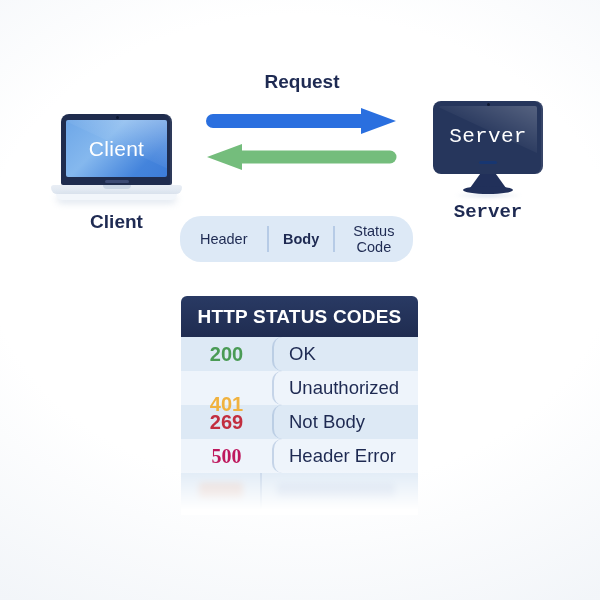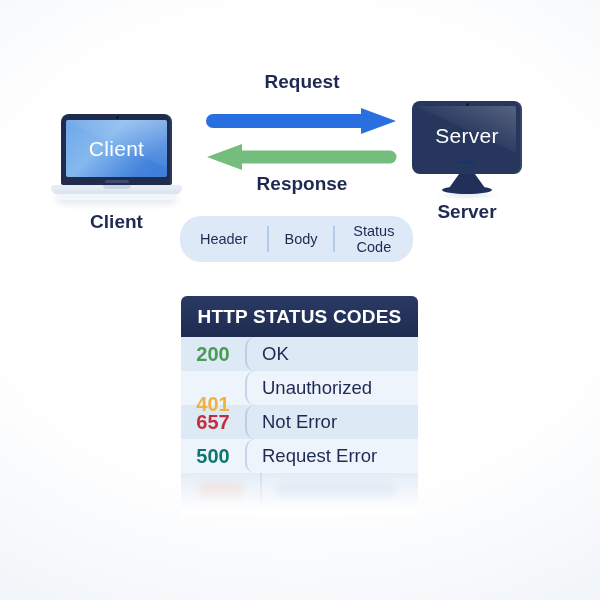--- a/index.html
+++ b/index.html
@@ -27,21 +27,21 @@
   .laptop .hinge{position:absolute;left:50%;bottom:2px;width:24px;height:3px;margin-left:-12px;
     background:#3c4a74;border-radius:2px;}
   .laptop .deck{position:absolute;left:0;top:74px;width:131px;height:9px;
     background:linear-gradient(#e9eef5,#dde5ef);border-radius:3px 3px 7px 7px;}
   .laptop .notch{position:absolute;left:50%;top:0;width:28px;height:4px;margin-left:-14px;
     background:#ccd7e5;border-radius:0 0 4px 4px;}
   .laptop .lip{position:absolute;left:5px;top:83px;width:121px;height:6px;
     background:#f2f6fb;border-radius:0 0 9px 9px;
     box-shadow:0 3px 7px rgba(176,192,214,0.45);}
 
-  .monitor{left:412px;top:101px;width:110px;height:122px;}
+  .monitor{left:433px;top:101px;width:110px;height:122px;font-family:Liberation Mono, monospace;}
   .monitor .bezel{position:absolute;left:0;top:0;width:110px;height:73px;
     background:#26365c;border-radius:8px;
     box-shadow:inset -2px 0 0 rgba(255,255,255,0.08);}
   .monitor .cam{position:absolute;left:50%;top:2px;width:3px;height:3px;margin-left:-1px;
     border-radius:50%;background:#0e1830;}
   .monitor .screen{position:absolute;left:6px;top:5px;right:6px;bottom:8px;border-radius:2px;
     background:linear-gradient(135deg,#58a e0 0%,#5598e8 0%,#3f8ae6 45%,#2d7ce2 100%);
     display:flex;align-items:center;justify-content:center;overflow:hidden;}
   .monitor .screen::after{content:"";position:absolute;inset:0;
     background:linear-gradient(205deg,rgba(255,255,255,0.22) 0%,rgba(255,255,255,0.04) 44%,rgba(255,255,255,0) 45%);}
@@ -66,33 +66,33 @@
   .arrow{position:absolute;display:block;}
   .arrow.request{left:204px;top:106px;color:#2a6fdf;}
   .arrow.response{left:203px;top:142px;color:#74bd7c;}
 
   
   .packet-bar{position:absolute;left:180px;top:216px;width:233px;height:46px;
     background:#dde9f6;border-radius:21px;display:flex;align-items:stretch;}
   .packet-cell{display:flex;align-items:center;justify-content:center;text-align:center;
     font-size:14.5px;line-height:1.12;color:#1e2a52;}
   .packet-cell.c0{width:38%;}
-  .packet-cell.c1{width:28%;}
+  .packet-cell.c1{width:28%;font-weight:bold;}
   .packet-cell.c2{width:34%;text-align:center;}
   .packet-divider{width:1.5px;height:26px;background:#b6cbe6;align-self:center;}
 
   
   .status-table{position:absolute;left:181px;top:296px;width:237px;}
   .table-title{height:41px;display:flex;align-items:center;justify-content:center;
     background:linear-gradient(180deg,#293a64,#1f2c50);border-radius:6px 6px 0 0;
     color:#ffffff;font-size:19px;font-weight:700;letter-spacing:0.2px;}
   .trow{height:34px;display:flex;align-items:stretch;}
   .trow.alt-blue{background:#dde9f5;}
   .trow.alt-white{background:#eef4fb;}
-  .tcode{width:64px;display:flex;align-items:center;justify-content:center;
+  .tcode{width:91px;display:flex;align-items:center;justify-content:center;
     font-size:20px;font-weight:700;}
   .tdesc{flex:1;display:flex;align-items:center;padding-left:15px;
     border-left:2px solid rgba(146,172,208,0.45);
     font-size:18.5px;color:#1e2a52;border-radius:10px;}
   .ghost-row{position:relative;height:36px;background:#dde9f5;display:flex;align-items:stretch;}
   .ghost-code{width:79px;display:flex;align-items:center;justify-content:center;}
   .ghost-code i{display:block;width:44px;height:16px;background:#e6a689;opacity:.38;
     filter:blur(3px);border-radius:3px;}
   .ghost-desc{flex:1;display:flex;align-items:center;padding-left:15px;
     border-left:2px solid rgba(146,172,208,0.35);}
@@ -141,21 +141,20 @@
   <svg class="arrow request" width="194" height="30" viewBox="0 0 194 30" style="color: rgb(42, 111, 223);">
     <line x1="9" y1="15" x2="160" y2="15" stroke="currentColor" stroke-width="14" stroke-linecap="round"></line>
     <polygon points="157,2 192,15 157,28" fill="currentColor"></polygon>
   </svg>
 
   <svg class="arrow response" width="196" height="30" viewBox="0 0 196 30" style="color: rgb(116, 189, 124);">
     <line x1="36" y1="15" x2="187" y2="15" stroke="currentColor" stroke-width="13" stroke-linecap="round"></line>
     <polygon points="39,2 4,15 39,28" fill="currentColor"></polygon>
   </svg>
 
-  <div class="flow-label response">Response</div>
 
   <div class="packet-bar">
     <div class="packet-cell c0">Header</div>
     <div class="packet-divider"></div>
     <div class="packet-cell c1">Body</div>
     <div class="packet-divider"></div>
     <div class="packet-cell c2">Status Code</div>
   </div>
 
   <div class="status-table">
@@ -165,27 +164,27 @@
       <div class="tcode" style="color: rgb(74, 155, 85);">200</div>
       <div class="tdesc">OK</div>
     </div>
 
     <div class="trow alt-white">
       <div class="tcode" style="color: rgb(240, 178, 63); margin-top: 32px;">401</div>
       <div class="tdesc">Unauthorized</div>
     </div>
 
     <div class="trow alt-blue">
-      <div class="tcode" style="color: rgb(194, 46, 63);">657</div>
-      <div class="tdesc">Not Error</div>
+      <div class="tcode" style="color: rgb(194, 46, 63);">269</div>
+      <div class="tdesc">Not Body</div>
     </div>
 
     <div class="trow alt-white">
-      <div class="tcode" style="color: #0f766e;">500</div>
-      <div class="tdesc">Request Error</div>
+      <div class="tcode" style="color: #be185d; font-family: Liberation Serif, serif;">500</div>
+      <div class="tdesc">Header Error</div>
     </div>
 
     <div class="ghost-row">
       <div class="ghost-code">
           <i></i>
         </div>
       <div class="ghost-desc">
           <i></i>
         </div>
       <div class="ghost-fade"></div>

